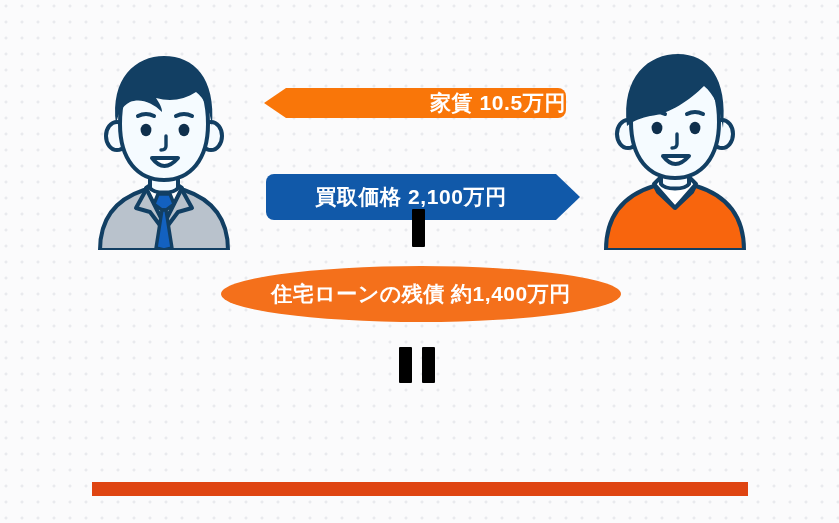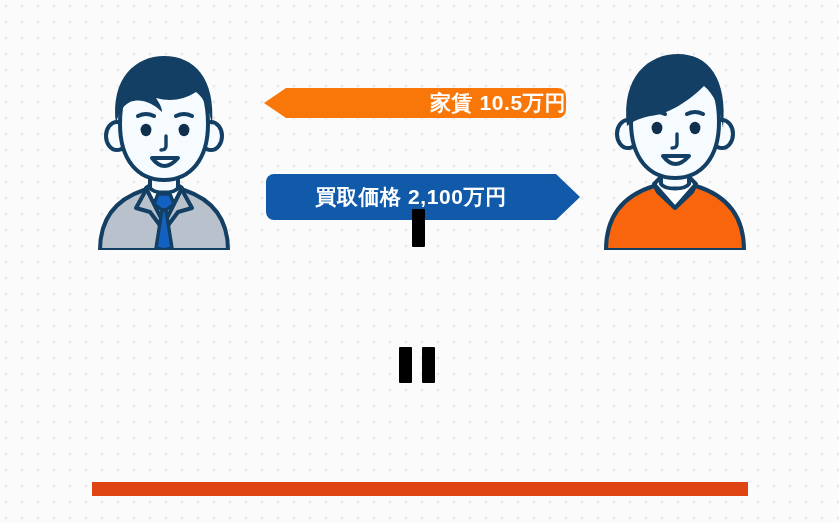--- a/index.html
+++ b/index.html
@@ -236,20 +236,23 @@
   </div>
 
   <div class="banner" id="banner-purchase">
     <span class="banner-text">買取価格 2,100万円</span>
   </div>
 
   <div class="operator" id="operator-minus">
     <span class="bar"></span>
   </div>
 
+  <div id="ellipse-loan">
+    <span>住宅ローンの残債 約1,400万円</span>
+  </div>
 
   <div class="operator" id="operator-equals">
     <span class="bar"></span>
     <span class="bar"></span>
   </div>
 
 
   <div id="bottom-bar"></div>
 
 </div>

